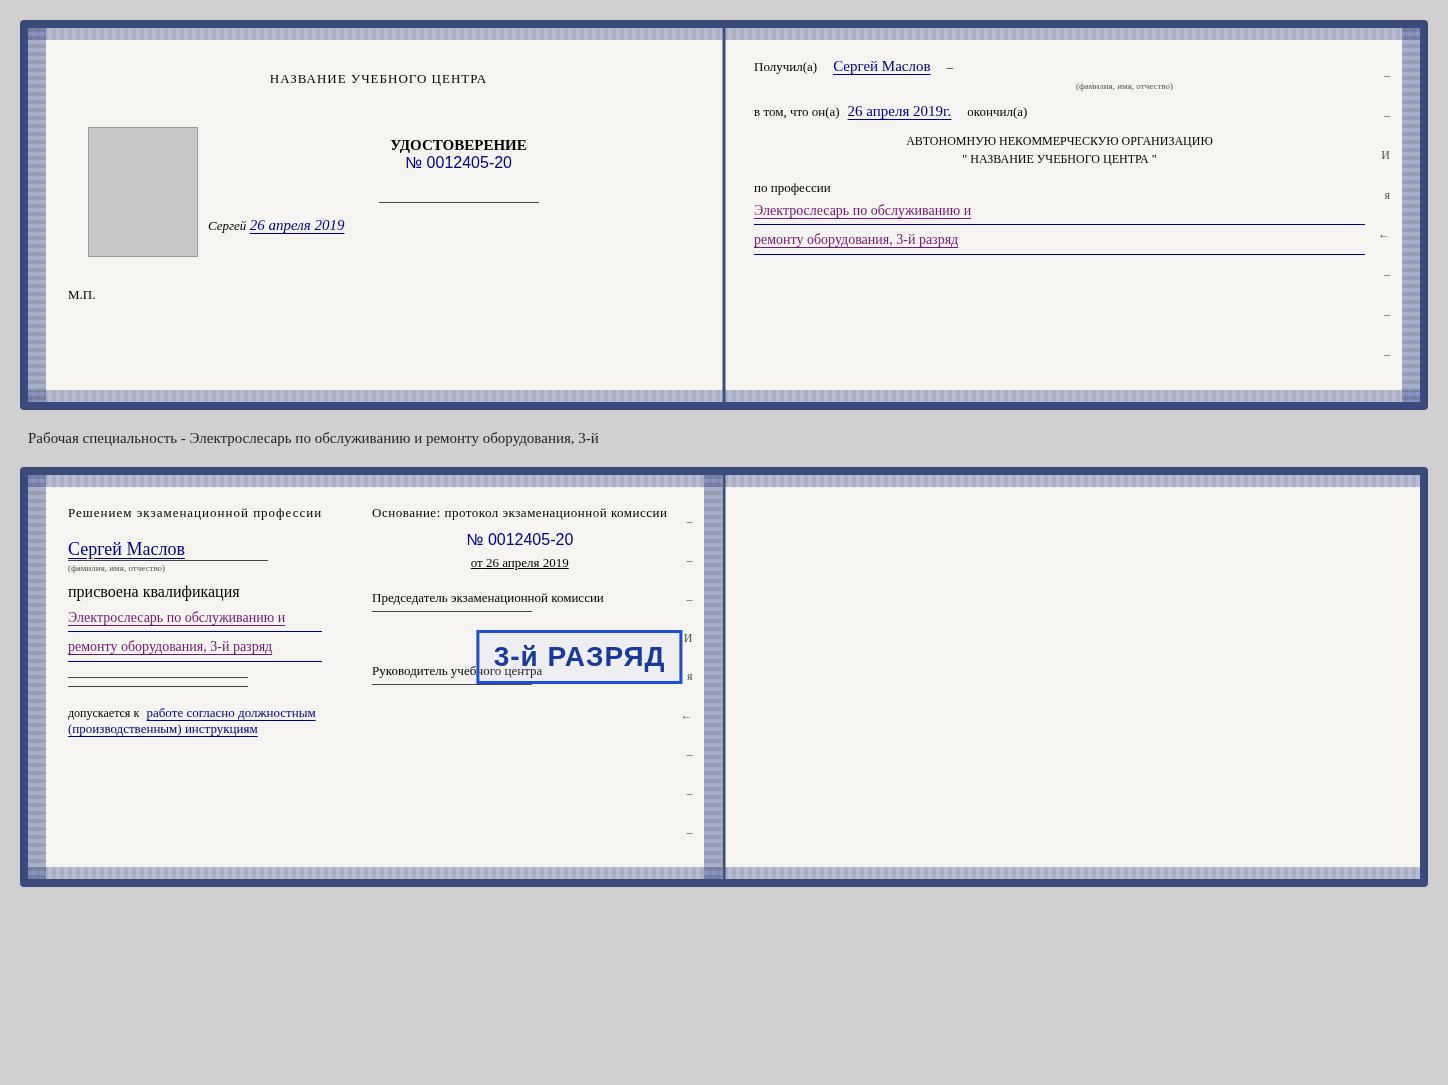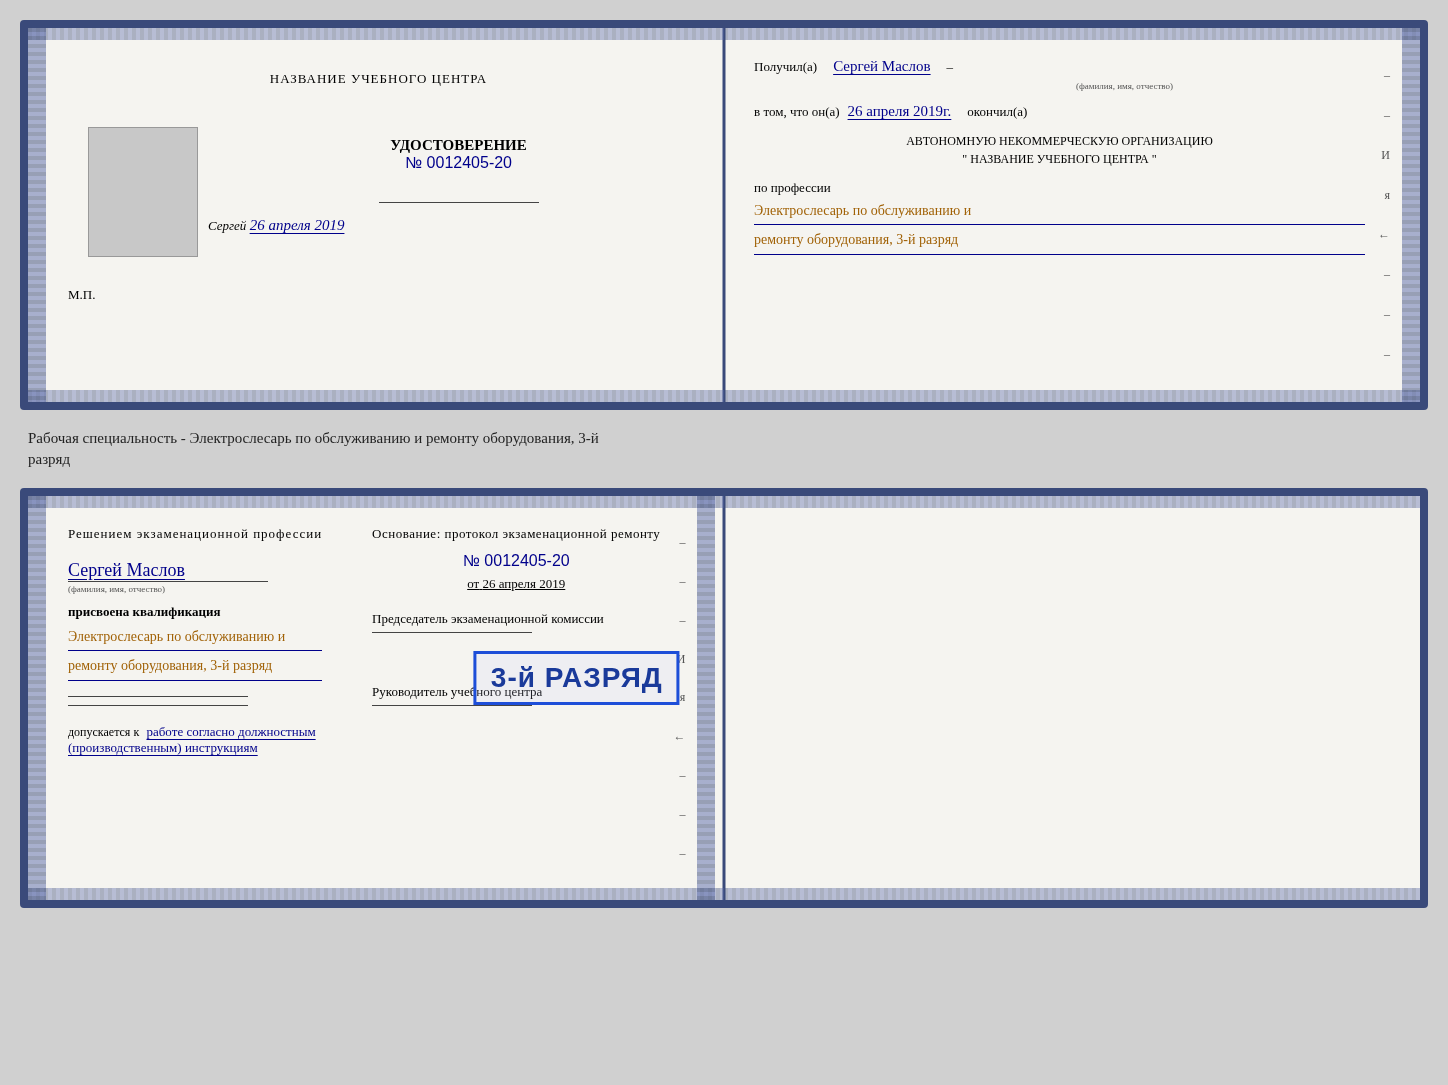--- a/index.html
+++ b/index.html
@@ -189,23 +189,24 @@
     }
 
     .profession-label {
       font-size: 13px;
       margin-top: 10px;
       margin-bottom: 4px;
     }
 
     .profession-value {
       font-family: 'Segoe Script', 'Comic Sans MS', cursive;
-      color: #a16207;
+      color: #701a75;
       font-size: 14px;
       line-height: 1.6;
+      text-decoration: underline;
       text-underline-offset: 3px;
     }
 
     
     .between-label {
       font-size: 15px;
       color: #222;
       padding: 8px 4px;
       line-height: 1.4;
     }
@@ -224,23 +225,22 @@
       font-size: 13px;
     }
 
     .commission-title {
       font-size: 13px;
       margin-bottom: 8px;
       letter-spacing: 0.3px;
     }
 
     .assigned-label {
-      font-size: 13px;
+      font-size: 16px;
       margin-top: 8px;
-      font-weight: bold;
     }
 
     .admitted-label {
       font-size: 12px;
       margin-top: 20px;
     }
 
     .admitted-value {
       font-family: 'Segoe Script', 'Comic Sans MS', cursive;
       color: #00008b;
@@ -386,21 +386,20 @@
       <div class="profession-label" style="margin-top: 12px;">по профессии</div>
       <div style="margin-right: 30px;">
         <div class="profession-value" style="border-bottom: 1px solid #00008b; padding-bottom:2px;">Электрослесарь по обслуживанию и</div>
         <div class="profession-value" style="border-bottom: 1px solid #00008b; padding-bottom:2px; margin-top:4px;">ремонту оборудования, 3-й разряд</div>
       </div>
     </div>
   </div>
 
   <div class="between-label" style="margin-left: 4px;">
     <div>Рабочая специальность - Электрослесарь по обслуживанию и ремонту оборудования, 3-й</div>
-    <div>разряд</div>
   </div>
 
   <div class="cert-card" style="min-height: 420px; position: relative;">
     <div class="top-strip"></div>
     <div class="bottom-strip"></div>
 
     <div class="cert2-left" style="position:relative;">
       <div class="left-strip"></div>
       <div style="margin-left: 10px; flex:1; display:flex; flex-direction:column;">
         <div class="commission-title" style="margin-top: 10px; letter-spacing: 1px;">Решением экзаменационной профессии</div>
@@ -440,21 +439,21 @@
         <div class="dash-item">–</div>
         <div class="dash-item">И</div>
         <div class="dash-item">я</div>
         <div class="dash-item">←</div>
         <div class="dash-item">–</div>
         <div class="dash-item">–</div>
         <div class="dash-item">–</div>
       </div>
 
       <div style="margin-right: 30px;">
-        <div class="basis-label" style="font-size:13px; letter-spacing:0.5px; margin-top:10px; margin-bottom: 10px;">Основание: протокол экзаменационной ремонту</div>
+        <div class="basis-label" style="font-size:13px; letter-spacing:0.5px; margin-top:10px; margin-bottom: 10px;">Основание: протокол экзаменационной комиссии</div>
 
         <div class="number-large" style="font-size:16px; color:#00008b; font-family:Arial,sans-serif; text-align:center; margin-bottom:6px;">
           <span>№</span>&nbsp;<span>0012405-20</span>
         </div>
 
         <div class="date-line" style="font-size:13px; text-align:center; margin-bottom: 18px;">
           <span>от</span>&nbsp;<span>26 апреля 2019</span>
         </div>
 
         <div style="margin-bottom: 16px;">

